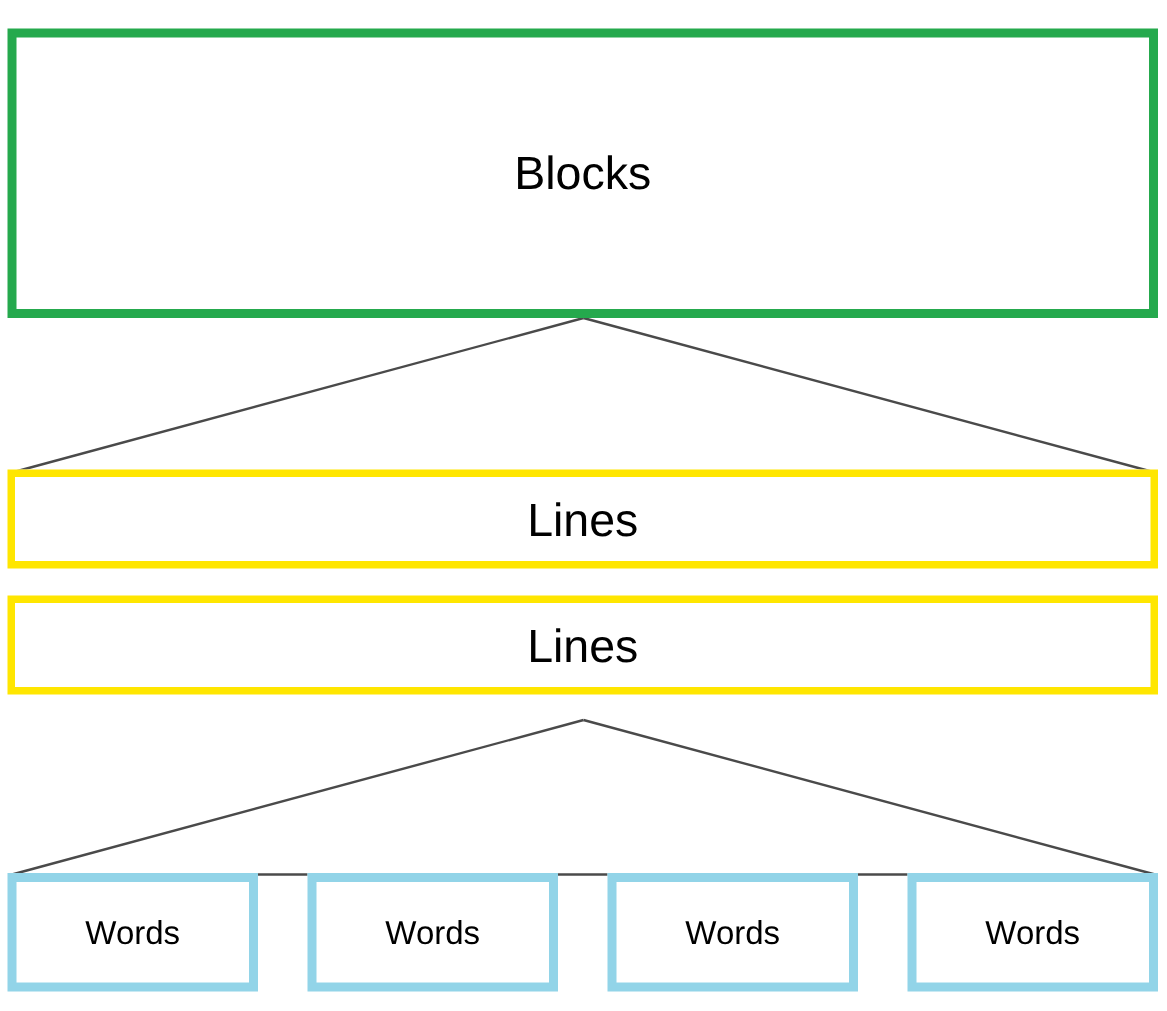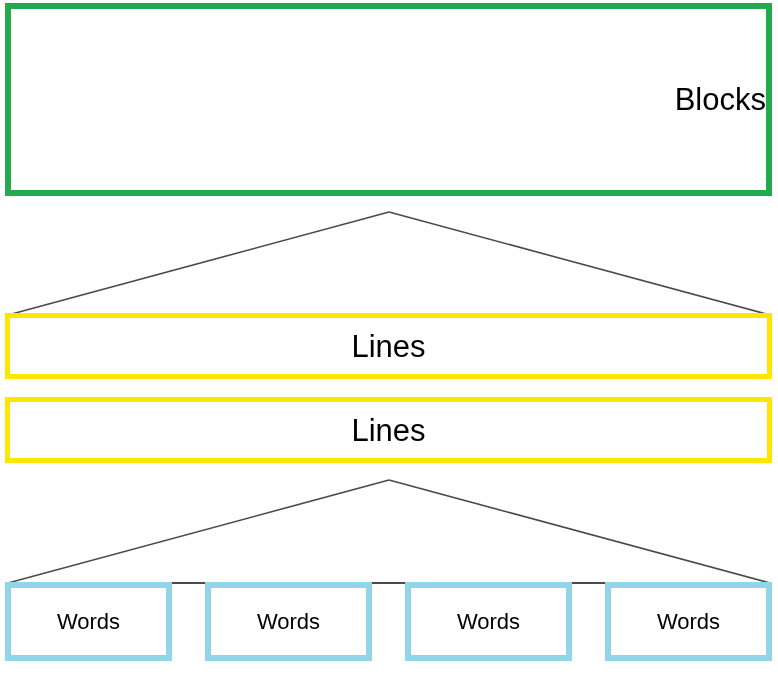--- a/index.html
+++ b/index.html
@@ -37,25 +37,24 @@
   .node-label {
     color: #000000;
     font-family: "Liberation Sans", sans-serif;
     line-height: 1;
     white-space: nowrap;
   }
 
   
   #node-blocks {
     left: 5px;
-    top: 3px;
+    top: 19px;
     width: 767px;
     height: 193px;
     border: 6px solid #25a94d;
-    justify-content: flex-end;
   }
   #node-blocks .node-label { font-size: 31px; }
 
   
   .node-lines {
     left: 5px;
     width: 767px;
     height: 66px;
     border: 5px solid #ffe600;
   }

